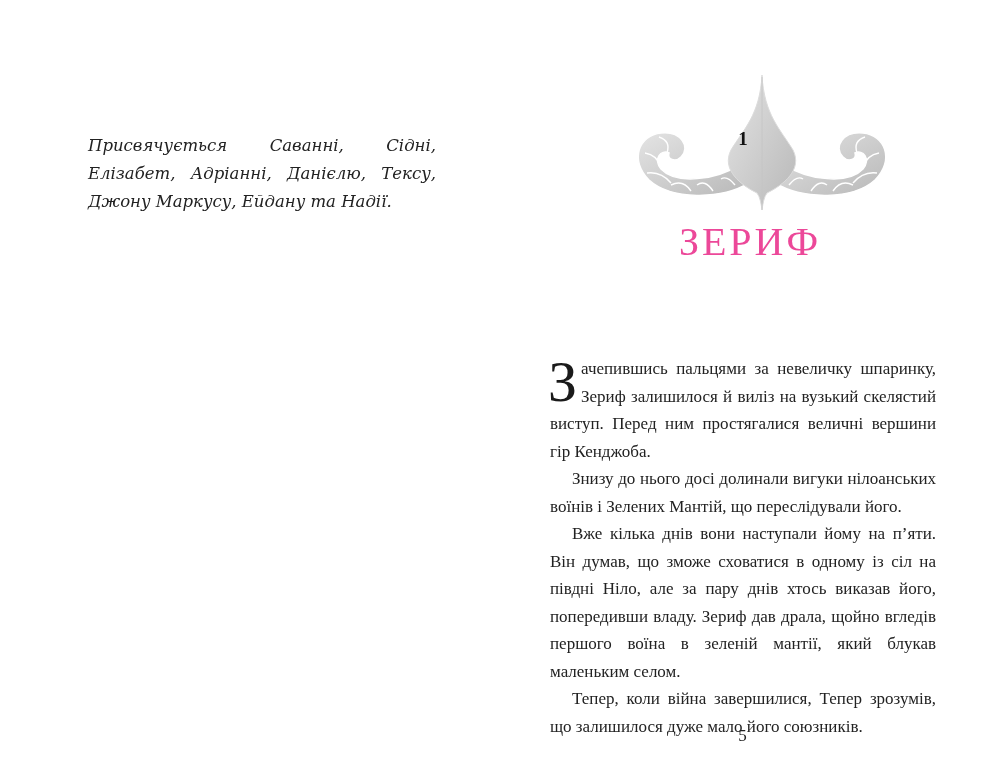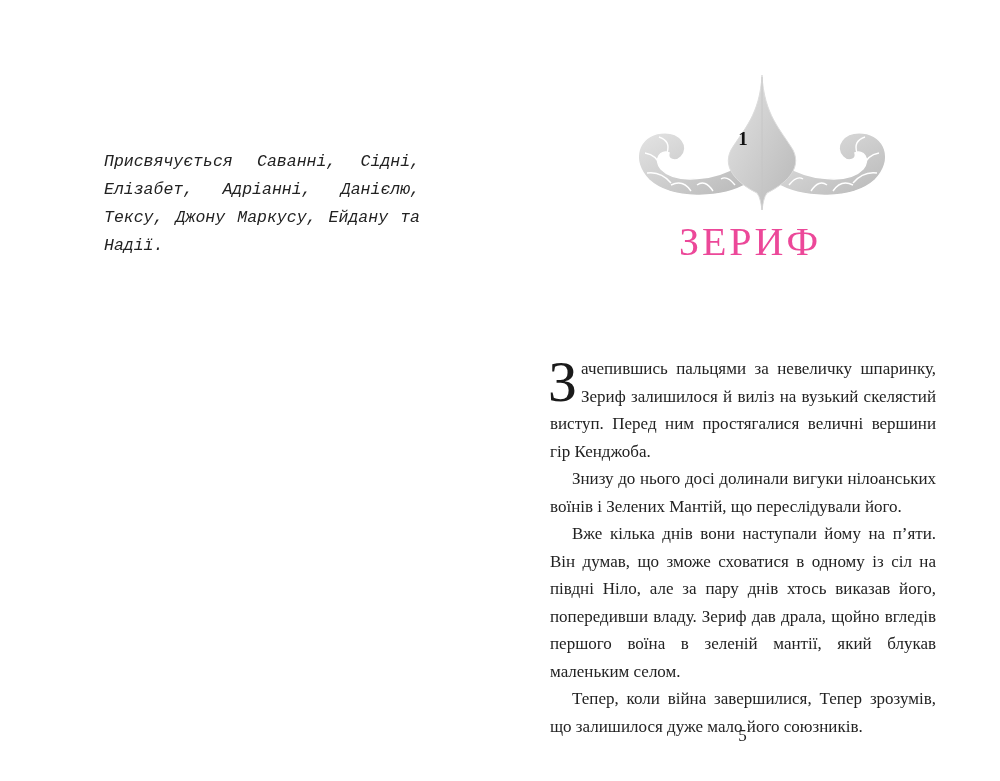--- a/index.html
+++ b/index.html
@@ -9,21 +9,21 @@
   }
   .page { position: absolute; top: 0; height: 781px; }
   .page-left { left: 0; width: 500px; }
   .page-right { left: 500px; width: 500px; }
 
   .dedication {
     position: absolute; left: 88px; top: 132px; width: 348px;
     font-family: "DejaVu Serif", "Liberation Serif", serif;
     font-style: italic; font-size: 16.5px; line-height: 28px; color: #222;
   }
-  .dedication p { margin: 16px; text-align: justify; text-align-last: left; font-family: Liberation Mono, monospace; }
+  .dedication p { margin: 0; text-align: justify; text-align-last: left; }
   .dedication p + p { margin-top: 11px; }
   .signature {
     position: absolute; left: 88px; top: 302px; width: 348px; text-align: right;
     font-family: "Liberation Serif", serif; font-size: 17px; color: #222;
   }
 
   .ornament { position: absolute; left: 131px; top: 75px; width: 262px; height: 135px; }
   .chapter-number {
     position: absolute; left: 233px; top: 128px; width: 20px; text-align: center;
     font-family: "Liberation Serif", serif; font-weight: bold; font-size: 19px; color: #111;

